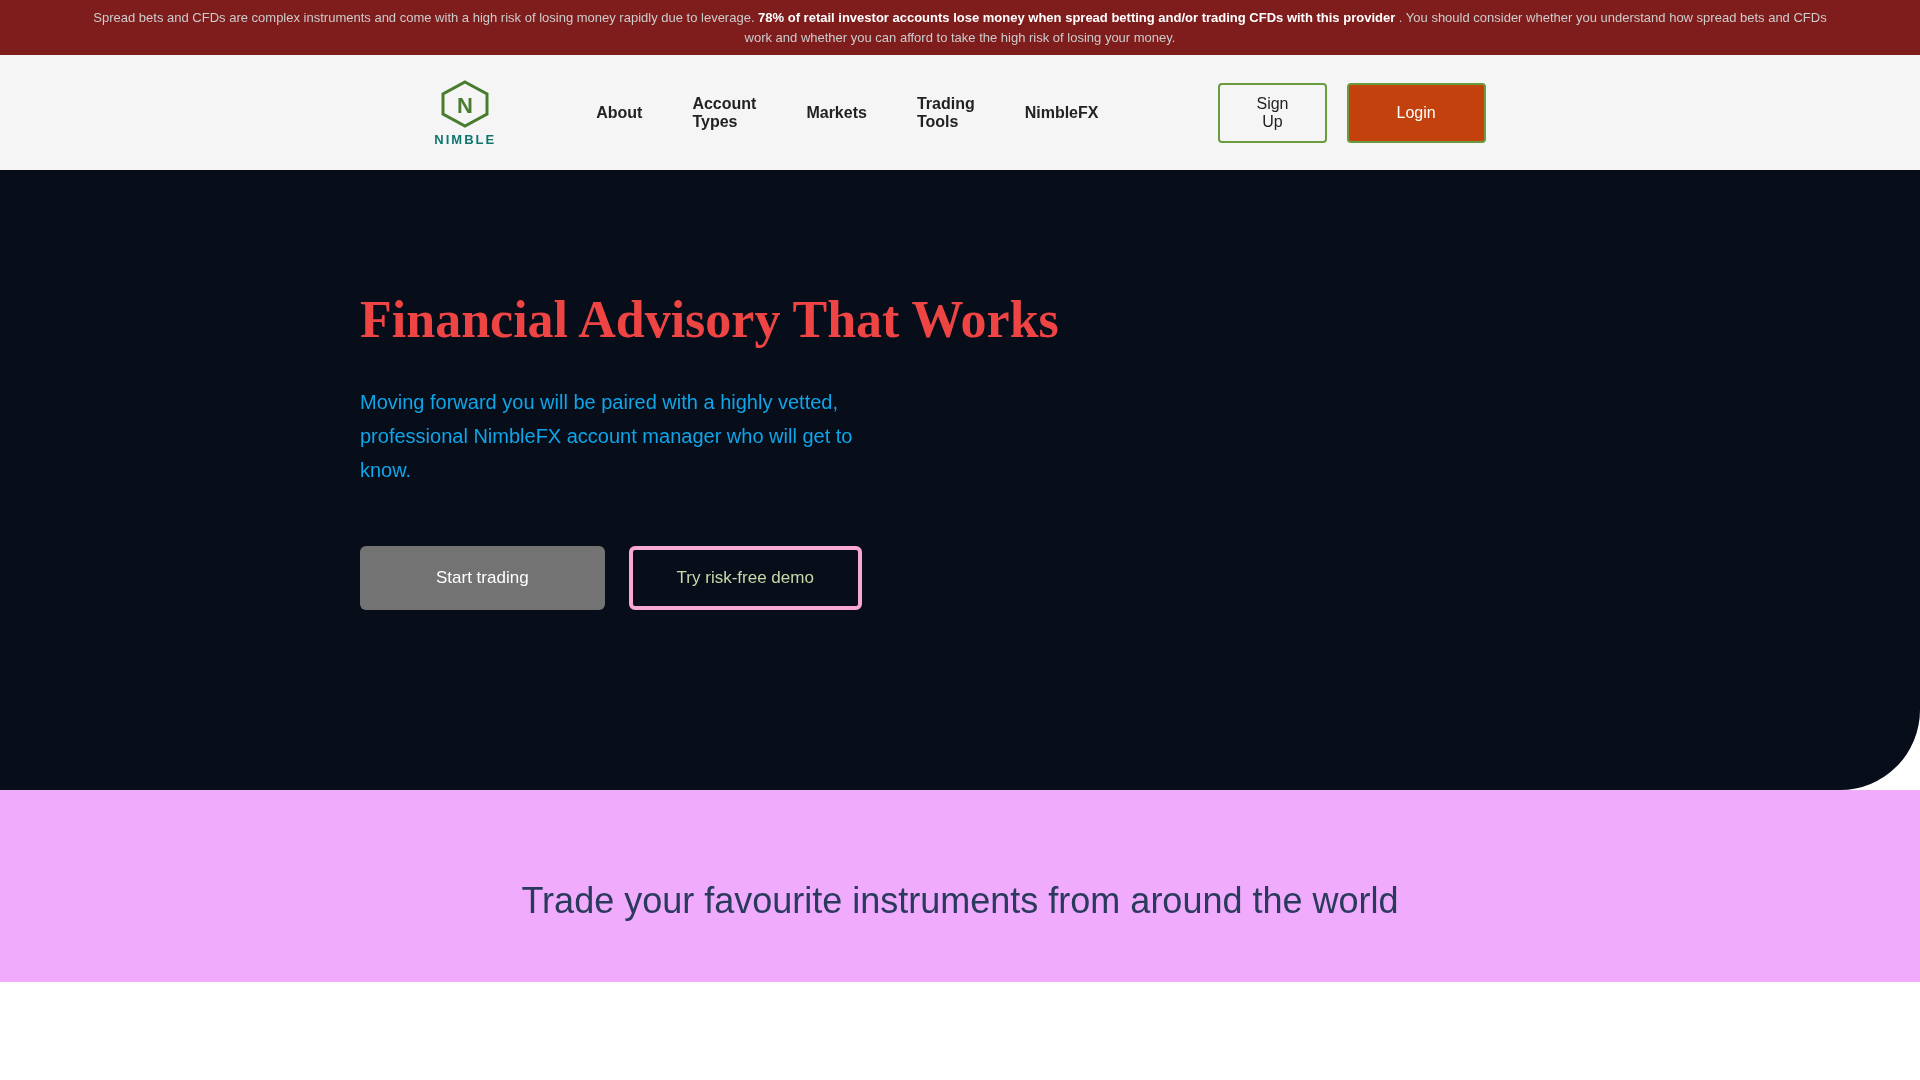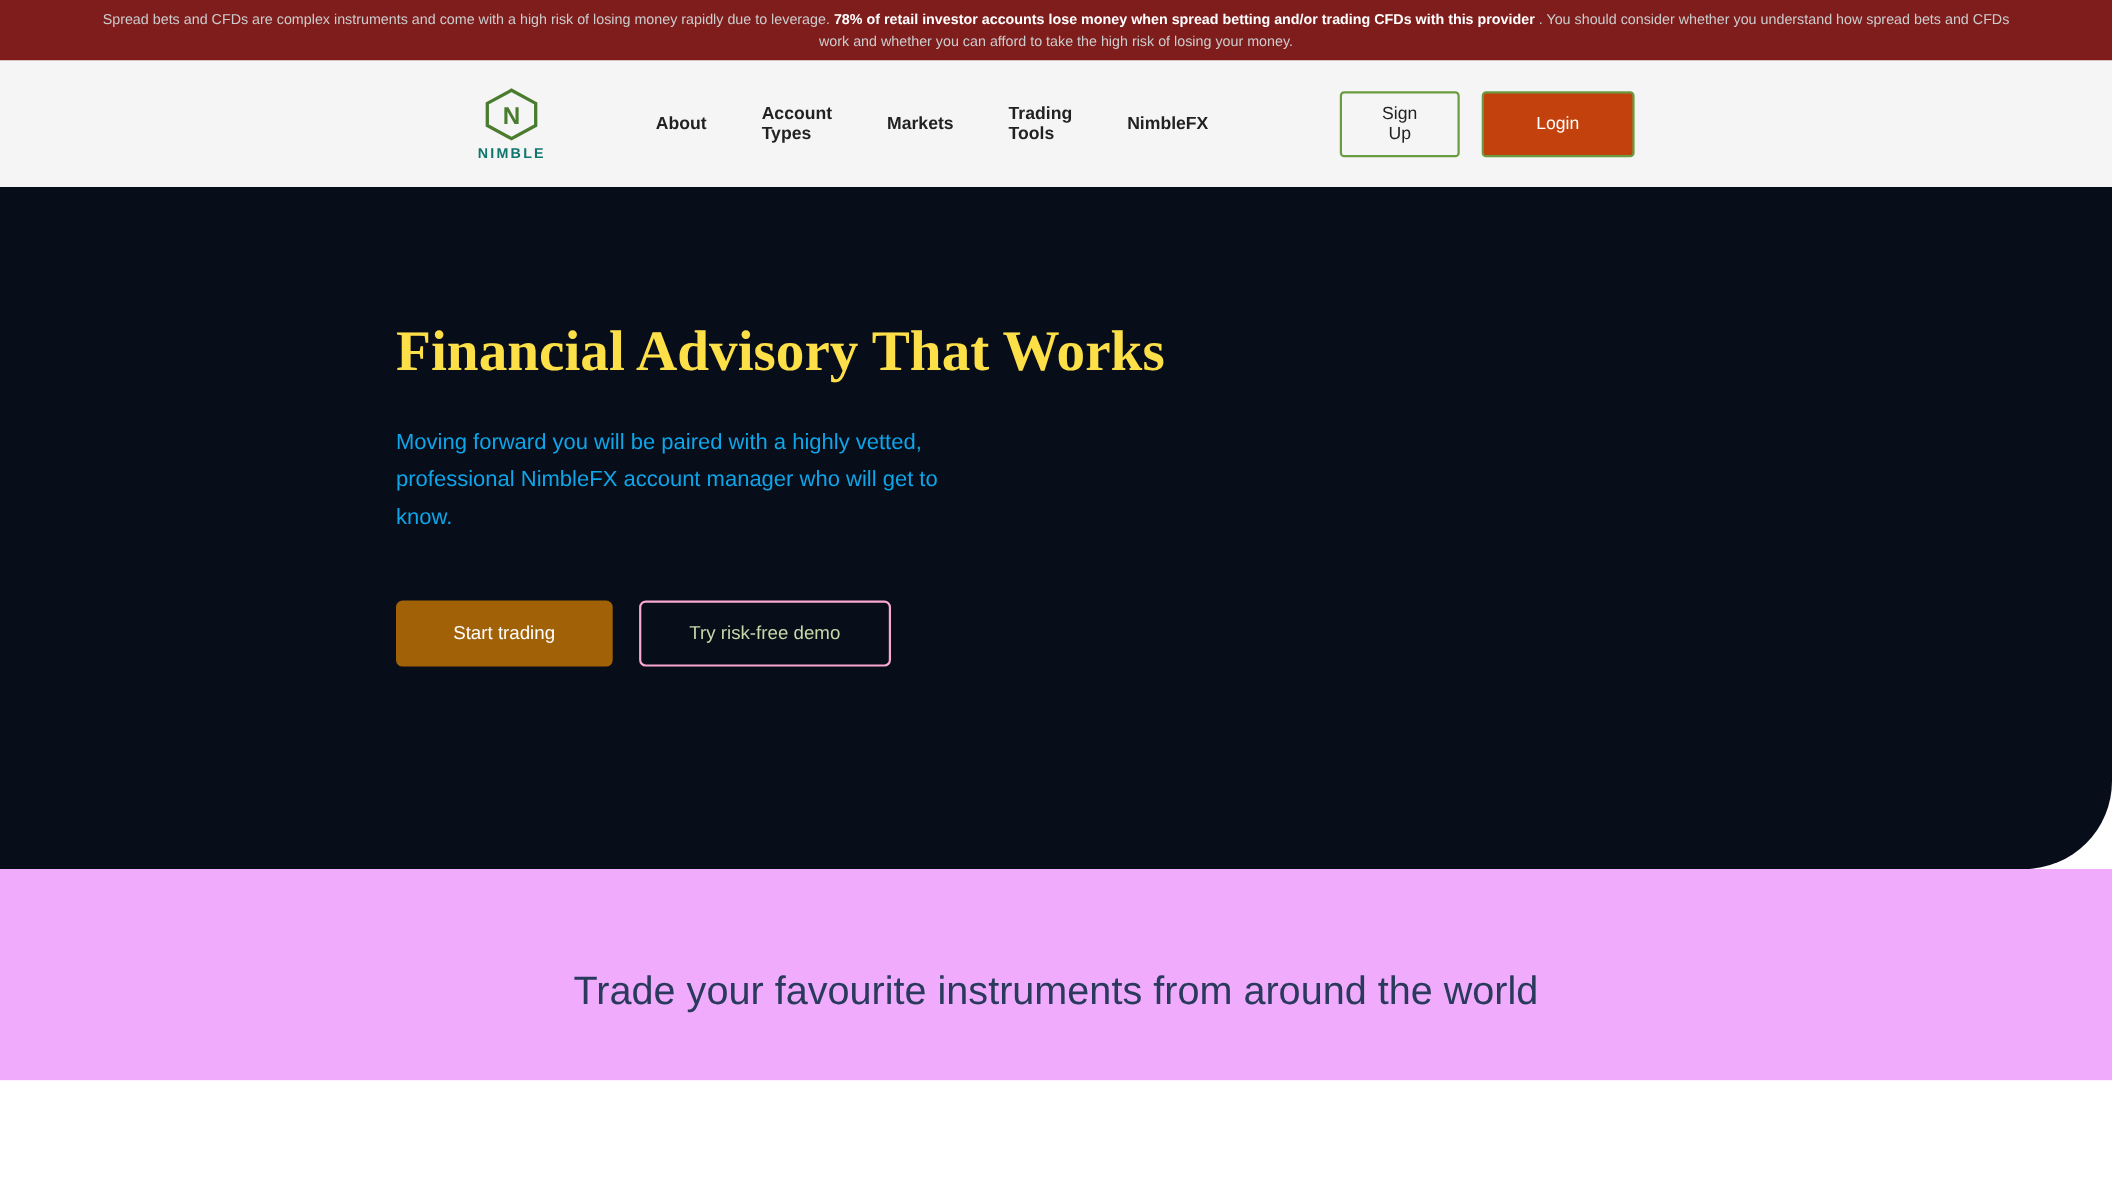--- a/index.html
+++ b/index.html
@@ -99,52 +99,52 @@
     
     .hero {
       background: #080d1a;
       min-height: 620px;
       position: relative;
       padding: 120px 0 80px 360px;
       border-bottom-right-radius: 80px;
       overflow: hidden;
     }
     .hero-title {
-      color: #fde047;
+      color: #ef4444;
       font-size: 52px;
       font-weight: 700;
       font-family: Georgia, serif;
       margin-bottom: 36px;
       max-width: 700px;
     }
     .hero-subtitle {
       color: #0ea5e9;
       font-size: 20px;
       font-family: Liberation Sans, sans-serif;
       line-height: 1.7;
       max-width: 520px;
       margin-bottom: 59px;
     }
     .hero-buttons {
       display: flex;
       gap: 24px;
     }
     .btn-start {
-      background: #a16207;
+      background: #737373;
       border: none;
       color: #fff;
       font-family: Arial, sans-serif;
       font-size: 17px;
-      padding: 18px 52px;
+      padding: 18px 76px;
       border-radius: 6px;
       cursor: pointer;
     }
     .btn-demo {
       background: transparent;
-      border: 2px solid #f9a8d4;
+      border: 4px solid #f9a8d4;
       color: #c8d8a8;
       font-family: Arial, sans-serif;
       font-size: 17px;
       padding: 18px 44px;
       border-radius: 6px;
       cursor: pointer;
     }
 
     
     .world-section {

